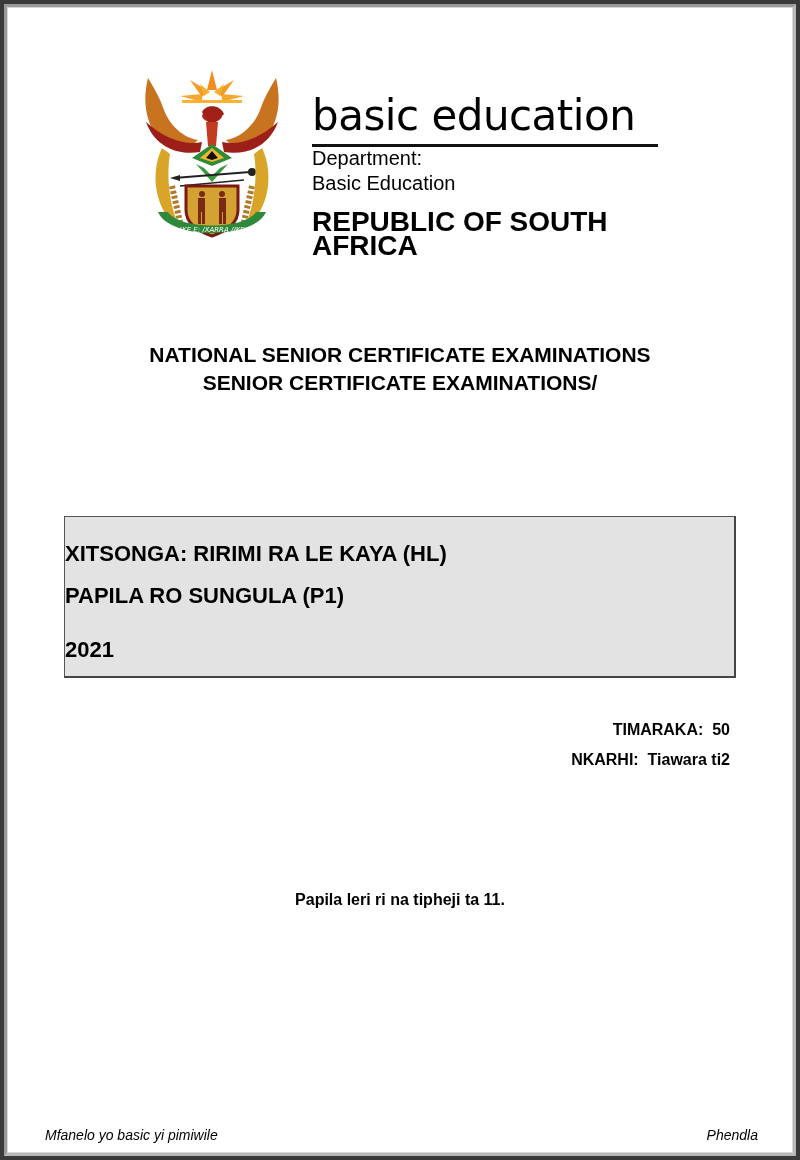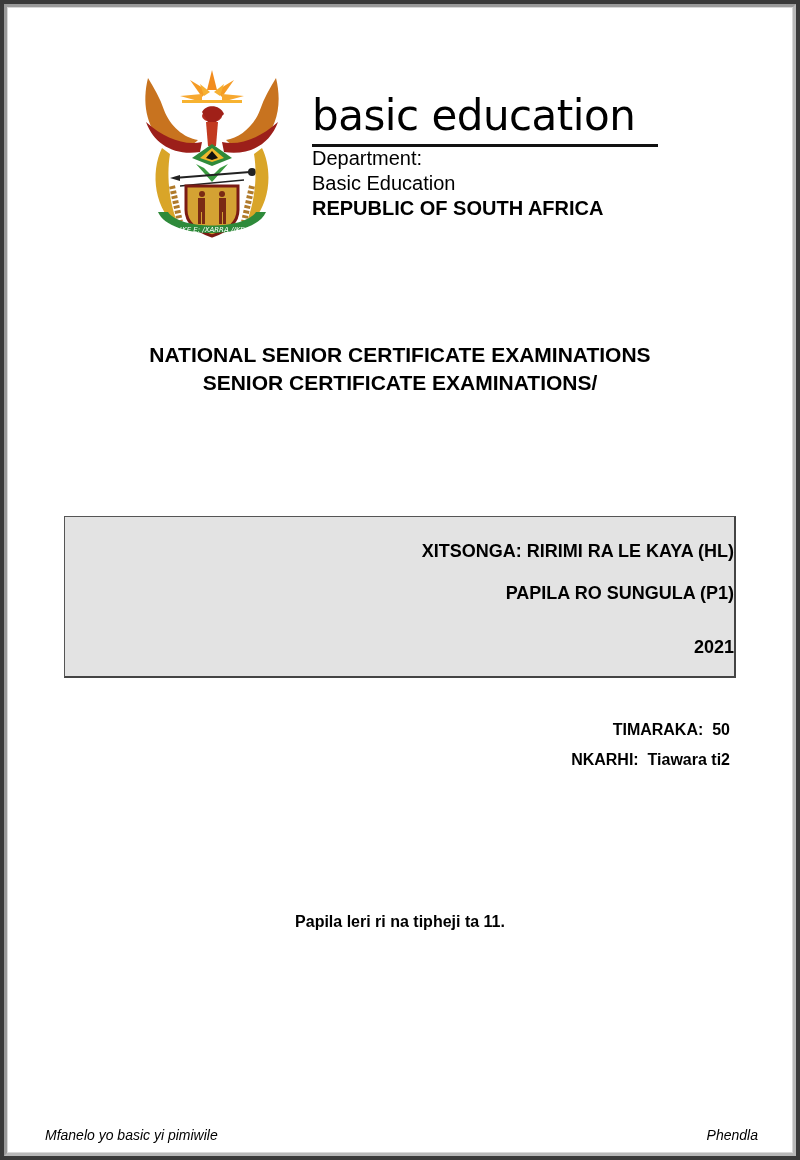--- a/index.html
+++ b/index.html
@@ -22,38 +22,38 @@
     }
     .crest { position: absolute; left: 140px; top: 62px; width: 144px; height: 178px; }
     .brand { position: absolute; left: 312px; top: 92px; width: 350px; }
     .brand-title {
       font-family: "DejaVu Sans", sans-serif; font-size: 42px; line-height: 48px;
       letter-spacing: -0.5px; font-weight: normal; margin: 0;
     }
     .brand-rule { height: 3px; background: #111; width: 346px; margin-top: 4px; }
     .brand-dept { font-size: 20px; line-height: 22px; margin-top: 0; }
     .brand-sub { font-size: 20px; line-height: 22px; margin-top: 3px; }
-    .brand-country { font-size: 20px; font-weight: bold; line-height: 24px; margin-top: 2px; }
+    .brand-country { font-size: 28px; font-weight: bold; line-height: 24px; margin-top: 16px; }
 
     .exam-title {
       position: absolute; left: 0; width: 800px; top: 341px; text-align: center;
       font-weight: bold; font-size: 21px; line-height: 28px;
     }
     .subject-box {
       position: absolute; left: 64px; top: 516px; width: 672px; height: 162px; box-sizing: border-box;
       background: #e3e3e3; border: 1px solid #555;
       border-right: 2px solid #444; border-bottom: 2px solid #444;
-      text-align: right; font-weight: bold; font-size: 18px;
+      text-align: left; font-weight: bold; font-size: 22px;
     }
     .subject-box .line { position: absolute; left: 0; width: 100%; }
     .meta { position: absolute; right: 70px; top: 720px; text-align: right; font-weight: bold; font-size: 16px; }
     .meta .row { line-height: 19px; margin-bottom: 11px; white-space: pre; }
     .pages-note {
       position: absolute; left: 0; width: 800px; top: 891px; text-align: center;
-      font-weight: bold; font-size: 16px; margin-top: 22px;
+      font-weight: bold; font-size: 16px;
     }
     .footer-left {
       position: absolute; left: 45px; top: 1127px; font-style: italic; font-size: 14px;
     }
     .footer-right {
       position: absolute; right: 42px; top: 1127px; font-style: italic; font-size: 14px; text-align: center;
     }
   </style>
 </head>
 <body>

